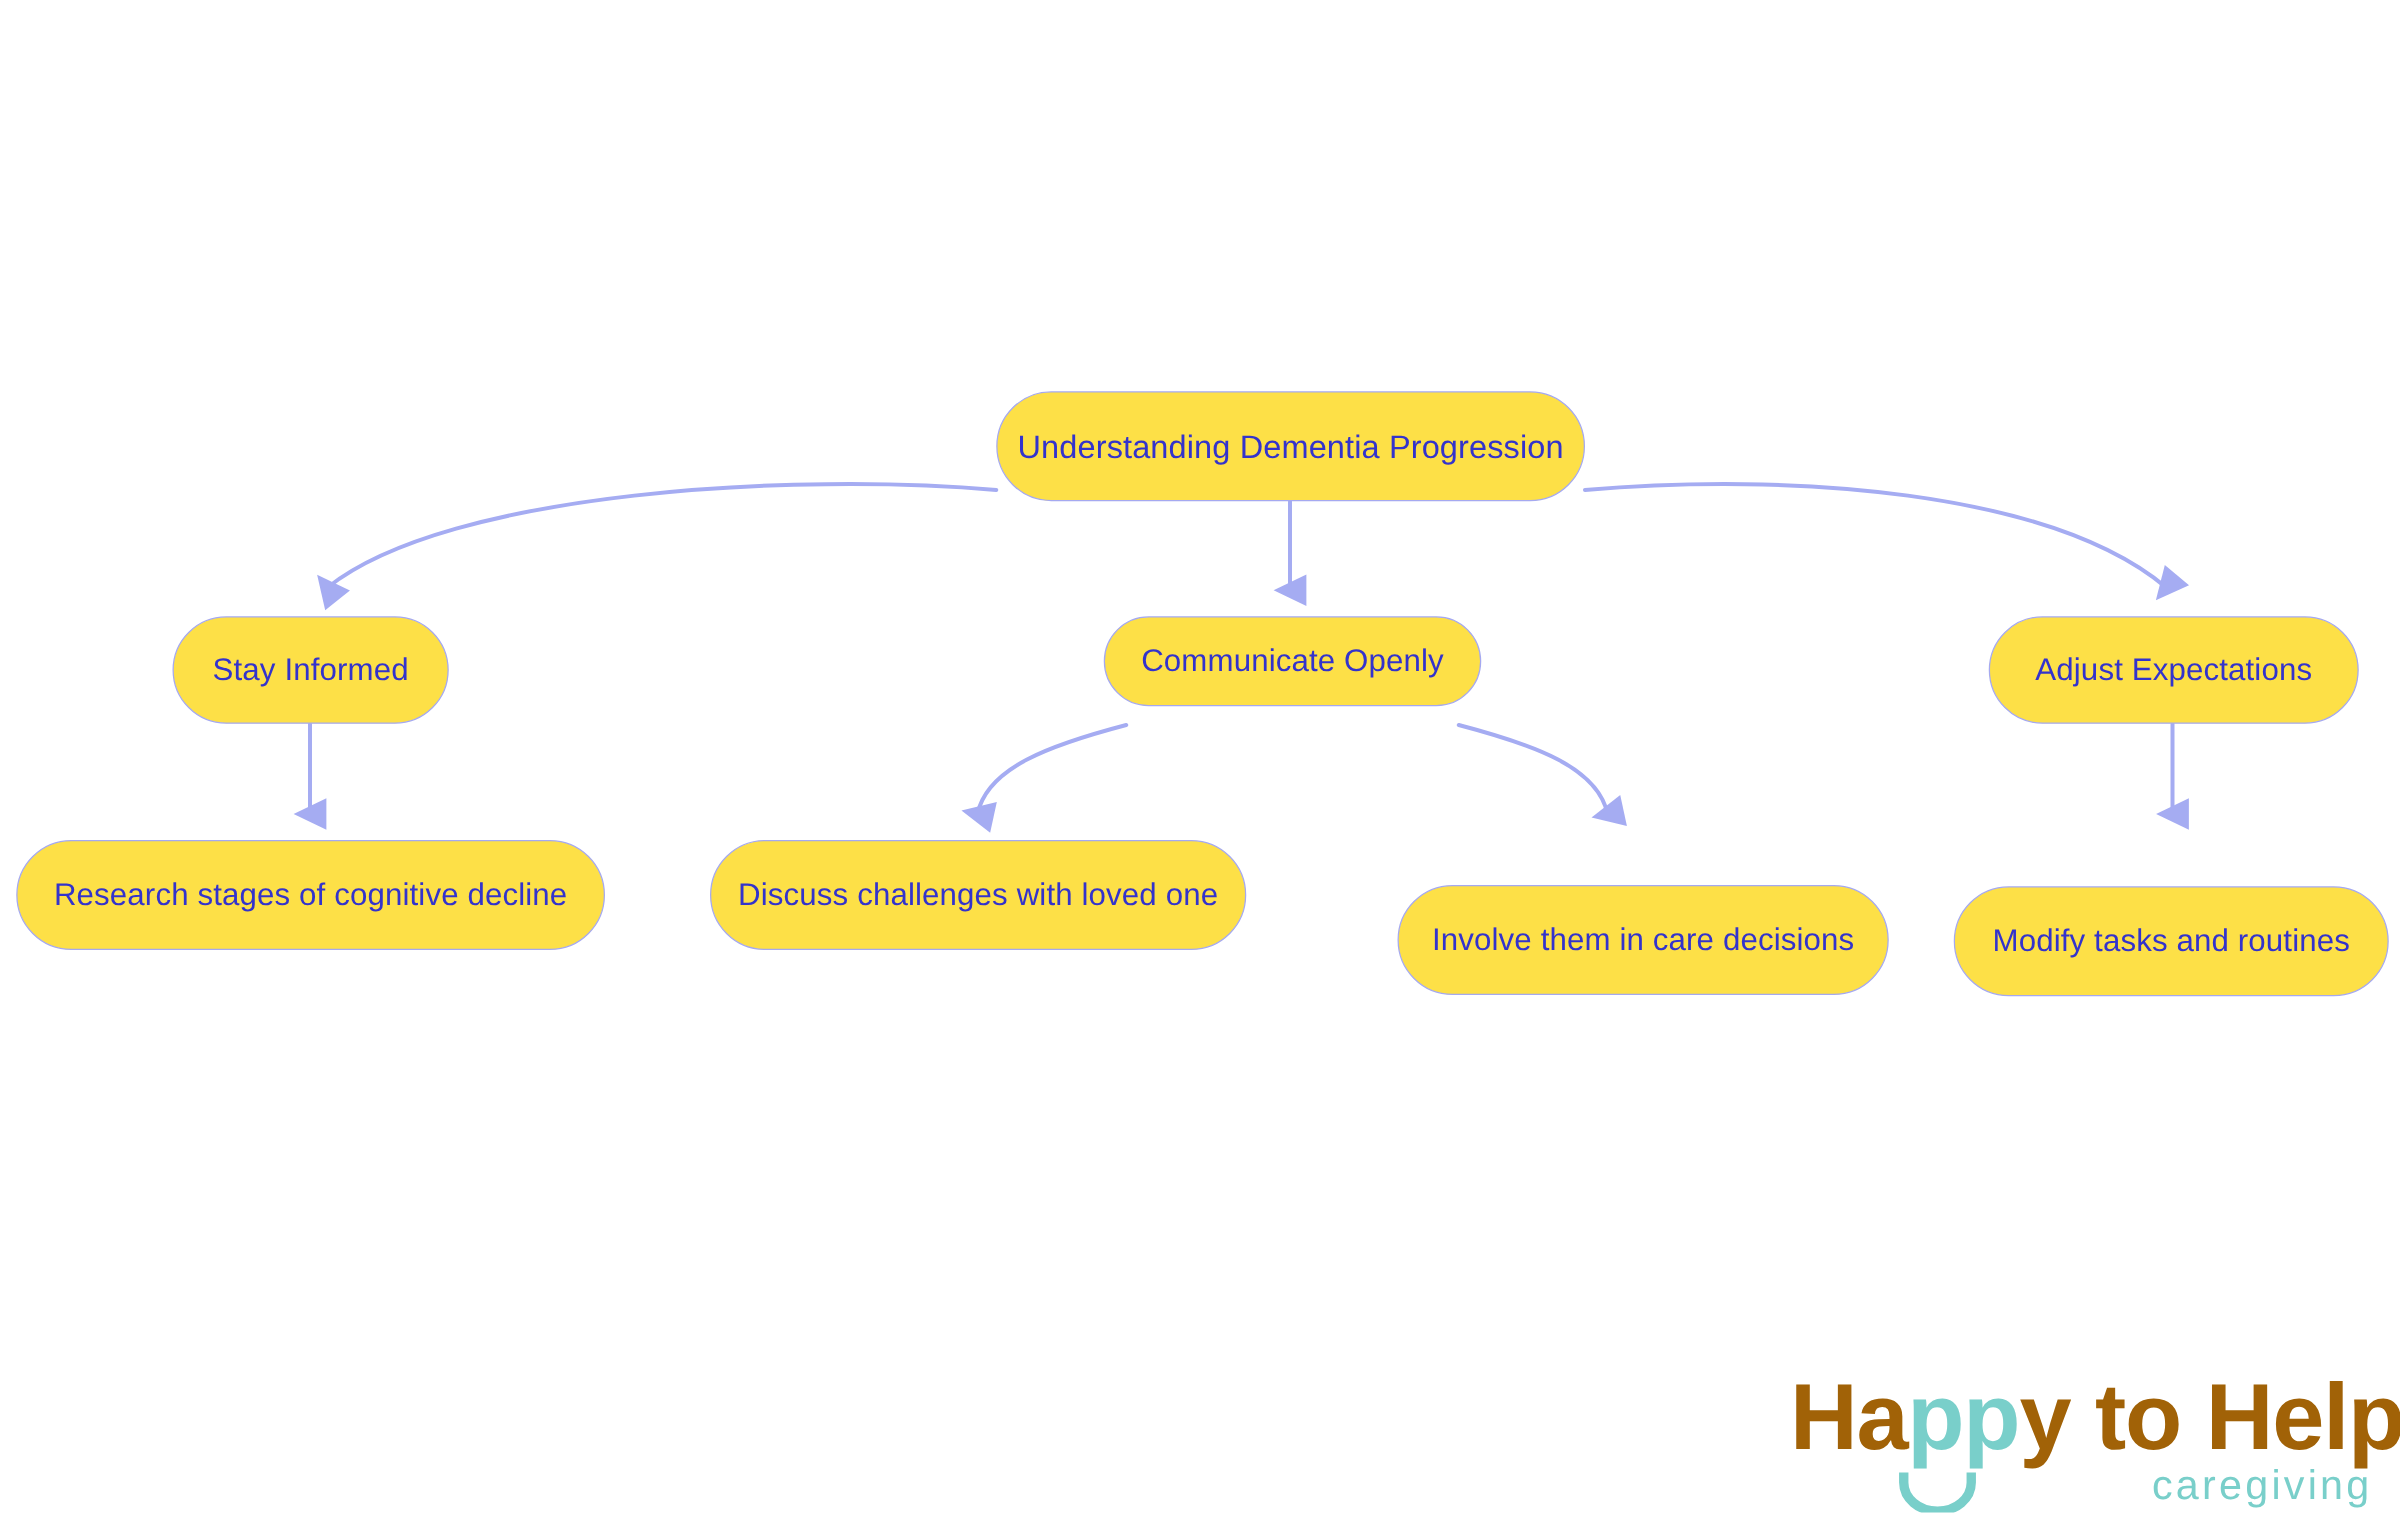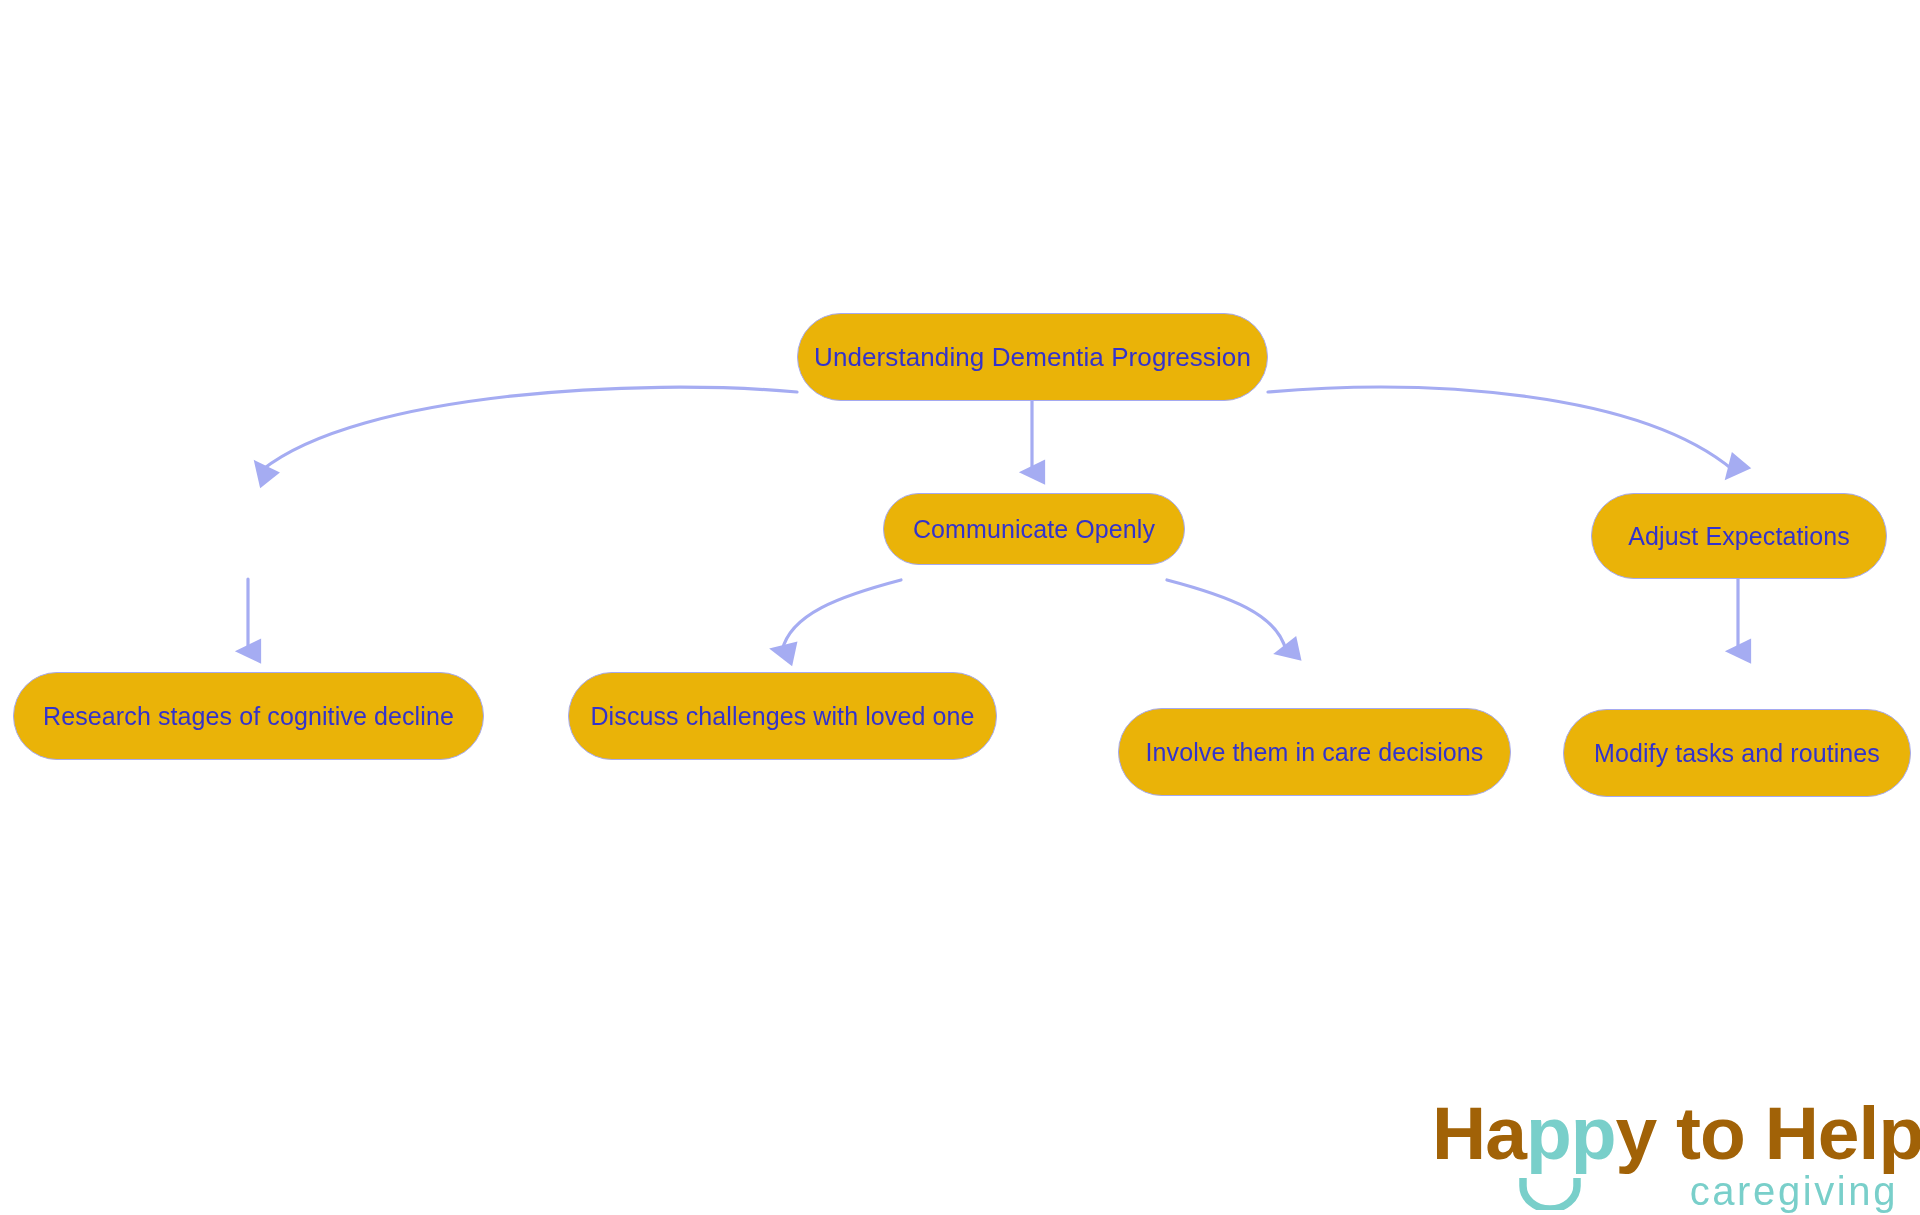--- a/index.html
+++ b/index.html
@@ -12,21 +12,21 @@
   }
   #diagram-canvas{position:absolute;inset:0;width:1920px;height:1215px;}
   #edge-layer{position:absolute;left:0;top:0;width:1920px;height:1215px;pointer-events:none;}
 
   .node{
     position:absolute;
     box-sizing:border-box;
     display:flex;
     align-items:center;
     justify-content:center;
-    background:#eab308;
+    background:#fde047;
     border:1.6px solid #a5a9f0;
     border-radius:999px;
     color:#3333cc;
     white-space:nowrap;
     letter-spacing:.1px;
   }
   .node-label{
     color:#3333cc;
     font-weight:400;
     line-height:1;
@@ -48,21 +48,21 @@
     letter-spacing:-1px;
     line-height:1;
     white-space:nowrap;
   }
   .logo-coral{color:#a16207;}
   .logo-teal{color:#79cfca;margin-top:41px;}
   #logo-smile{position:absolute;left:87px;top:80px;}
   .logo-sub{
     position:absolute;
     right:4px;top:75px;
-    font-size:40px;
+    font-size:33px;
     color:#79cfca;
     letter-spacing:2.6px;
     line-height:1;
     white-space:nowrap;
   }
 </style>
 </head>
 <body>
 
 <div id="diagram-canvas">
@@ -88,20 +88,23 @@
       <path d="M1167,580 C1228,596 1278,614 1286,651" marker-end="url(#arrowhead)"></path>
 
       <path d="M1738,579 L1738,651" marker-end="url(#arrowhead)"></path>
     </g>
   </svg>
 
   <div class="node lvl0" style="left:797px;top:313px;width:471px;height:88px;">
     <span class="node-label">Understanding Dementia Progression</span>
   </div>
 
+  <div class="node lvl1" style="left:138px;top:493px;width:221px;height:86px;">
+    <span class="node-label">Stay Informed</span>
+  </div>
 
   <div class="node lvl1" style="left:883px;top:493px;width:302px;height:72px;">
     <span class="node-label">Communicate Openly</span>
   </div>
 
   <div class="node lvl1" style="left:1591px;top:493px;width:296px;height:86px;">
     <span class="node-label">Adjust Expectations</span>
   </div>
 
   <div class="node lvl2" style="left:568px;top:672px;width:429px;height:88px;">

